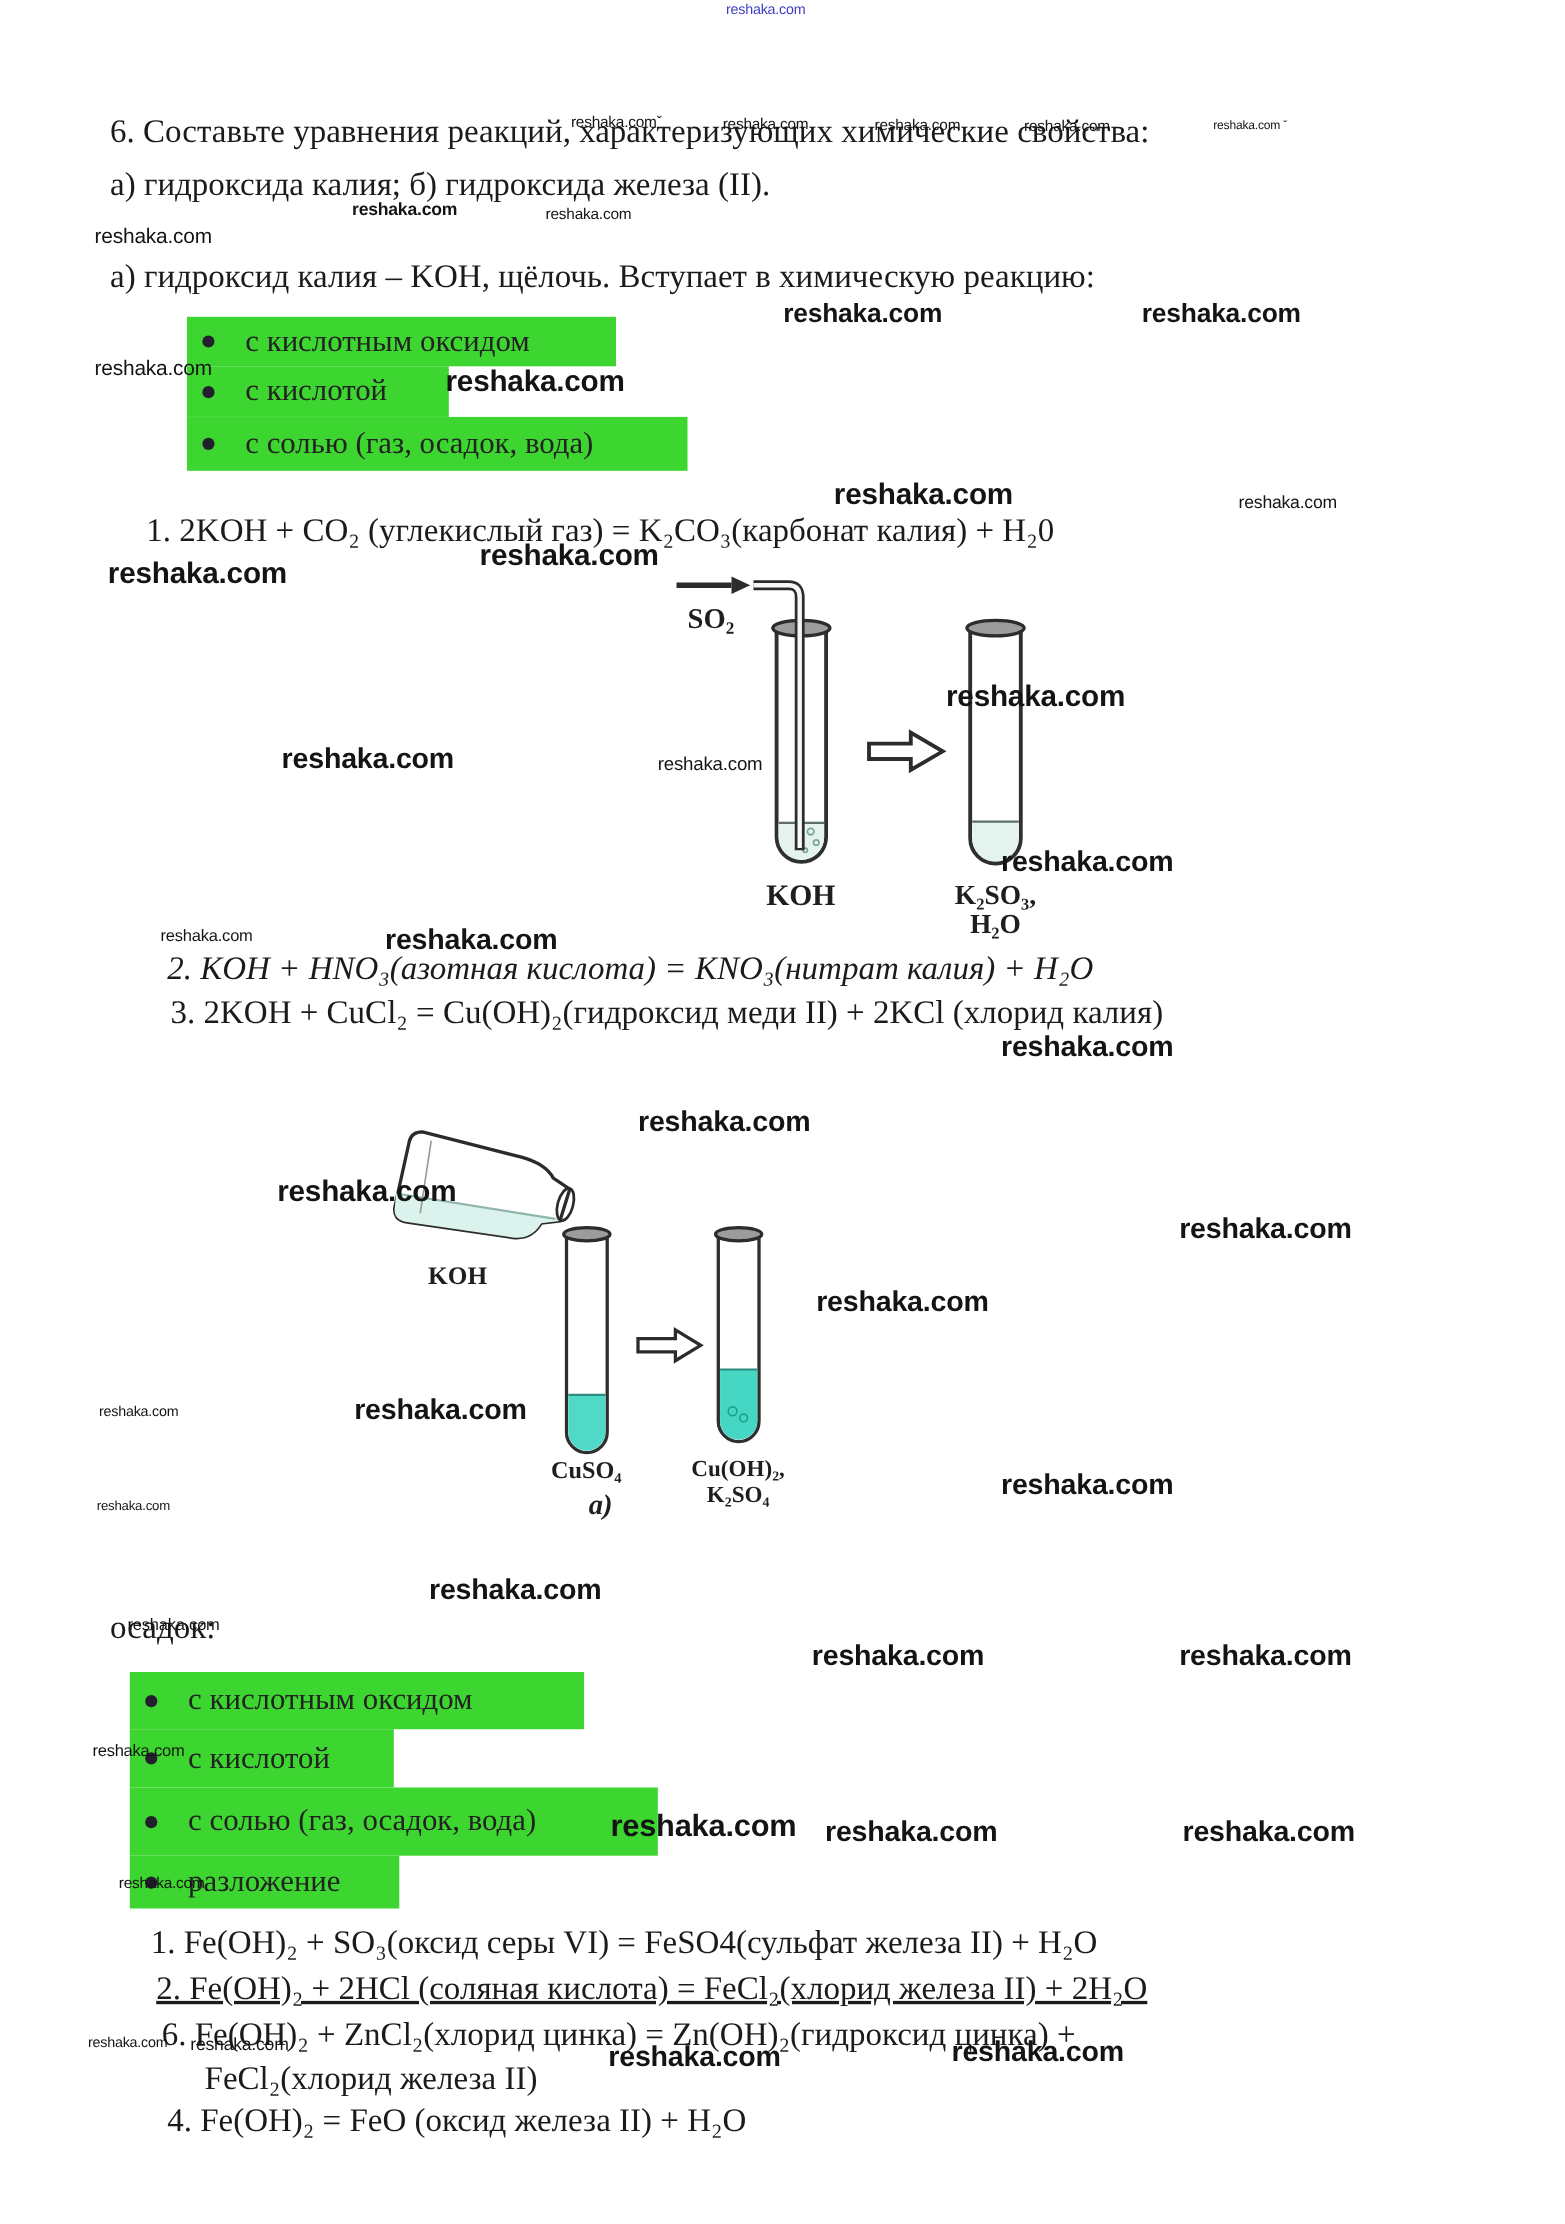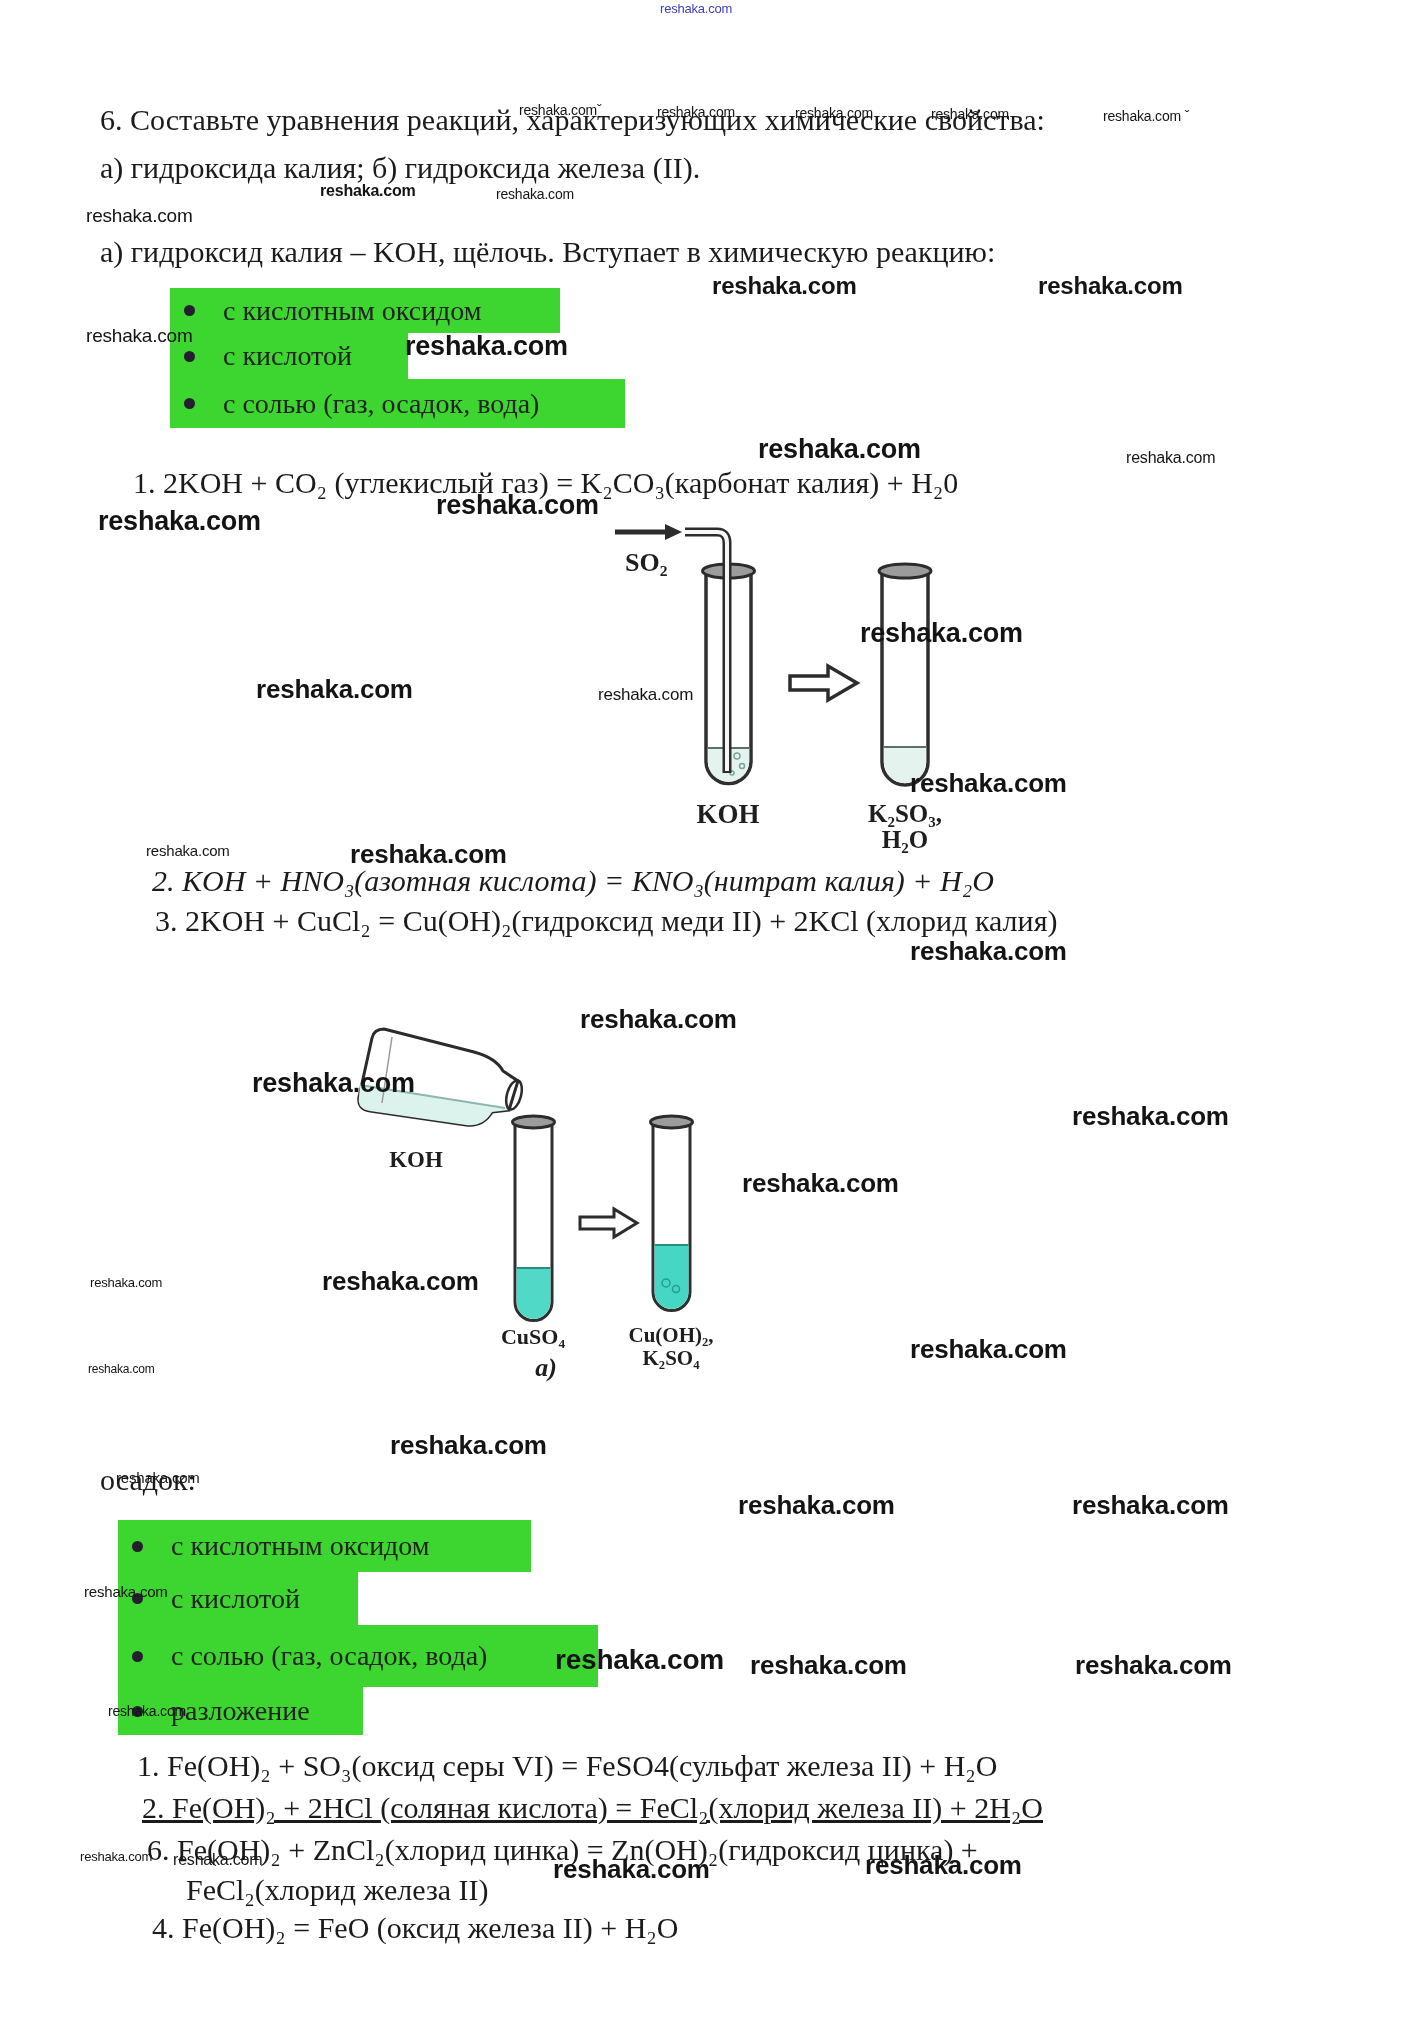--- a/index.html
+++ b/index.html
@@ -209,21 +209,21 @@
       <span class="wm" style="left: 660px; top: 2px; font-size: 13px; font-weight: 400; color: rgb(64, 64, 192);">reshaka.com</span>
 
       <span class="wm" style="left: 519px; top: 103px; font-size: 14px; font-weight: 500;">reshaka.comˇ</span>
 
       <span class="wm" style="left: 657px; top: 105px; font-size: 14px; font-weight: 500;">reshaka.com</span>
 
       <span class="wm" style="left: 795px; top: 106px; font-size: 14px; font-weight: 500;">reshaka.com</span>
 
       <span class="wm" style="left: 931px; top: 107px; font-size: 14px; font-weight: 500;">reshaka.com</span>
 
-      <span class="wm" style="left: 1103px; top: 109px; font-size: 14px; font-weight: 500;">reshaka.com ˇ</span>
+      <span class="wm" style="left: 1103px; top: 109px; font-size: 11px; font-weight: 500;">reshaka.com ˇ</span>
 
       <span class="wm" style="left: 320px; top: 183px; font-size: 16px; font-weight: 600;">reshaka.com</span>
 
       <span class="wm" style="left: 496px; top: 187px; font-size: 14px; font-weight: 500;">reshaka.com</span>
 
       <span class="wm" style="left: 86px; top: 206px; font-size: 19px; font-weight: 500;">reshaka.com</span>
 
       <span class="wm" style="left: 712px; top: 274px; font-size: 24px; font-weight: 600;">reshaka.com</span>
 
       <span class="wm" style="left: 1038px; top: 274px; font-size: 24px; font-weight: 600;">reshaka.com</span>

